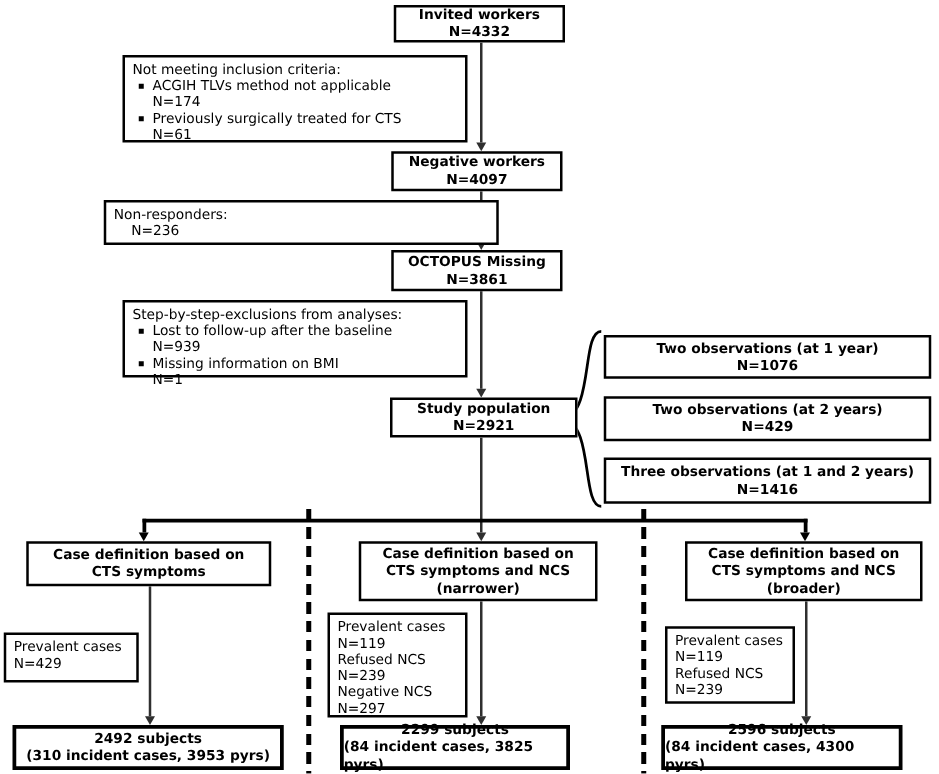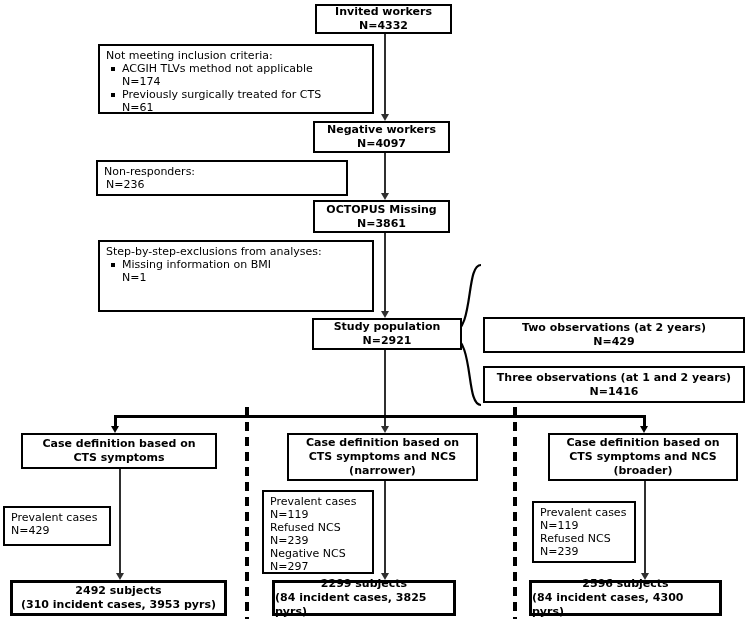--- a/index.html
+++ b/index.html
@@ -5,21 +5,21 @@
   html,body { margin:0; padding:0; background:#fff; }
   .stage { position:relative; width:751px; height:619px; background:#ffffff;
            font-family:"DejaVu Sans", sans-serif; font-size:11px; color:#000;
            overflow:hidden; }
   .box { position:absolute; border:2px solid #000; background:#fff; box-sizing:border-box; }
   .center { display:flex; flex-direction:column; align-items:center; justify-content:center;
             text-align:left; line-height:14px;font-weight:bold; }
   .list { padding:3px 6px; line-height:13px; }
   .bi { display:flex; }
   .sq { width:4px; height:4px; background:#000; margin:5px 7px 0 5px; flex:none; }
-  .ind { margin-left:2px; }
+  .ind { margin-left:14px; }
   .thick { border-width:3px; }
   .vline, .hline { position:absolute; background:#2f2f2f; }
   .blk { background:#000; }
   .arr { position:absolute; width:0; height:0;
          border-left:4px solid transparent; border-right:4px solid transparent;
          border-top:7px solid #2f2f2f; }
   .arrk { border-top-color:#000; }
   .dash { position:absolute; width:4px;
           background-image:repeating-linear-gradient(to bottom,#000 0 9px,transparent 9px 15px); }
   svg.brace { position:absolute; }
@@ -84,46 +84,57 @@
         <div>N=61</div>
       </div>
     </div>
   </div>
 
   <div class="box center" style="left:313px;top:121px;width:137px;height:32px">
     <div>Negative workers</div>
     <div>N=4097</div>
   </div>
 
-  <div class="box list" style="left:96px;top:160px;width:252px;height:36px">
+  <div class="box list" style="left:83px;top:160px;width:316px;height:36px">
     <div>Non-responders:</div>
     <div class="ind">N=236</div>
   </div>
 
   <div class="box center" style="left:313px;top:200px;width:137px;height:33px">
     <div>OCTOPUS Missing</div>
     <div>N=3861</div>
   </div>
 
-  <div class="box list" style="left:98px;top:240px;width:276px;height:72px">
+  <div class="box list" style="left:98px;top:240px;width:276px;height:62px">
     <div>Step-by-step-exclusions from analyses:</div>
+    <div class="bi">
+      <span class="sq"></span>
+      <div>
+        <div>Lost to follow-up after the baseline</div>
+        <div>N=939</div>
+      </div>
+    </div>
     <div class="bi">
       <span class="sq"></span>
       <div>
         <div>Missing information on BMI</div>
         <div>N=1</div>
       </div>
     </div>
   </div>
 
   <div class="box center" style="left:312px;top:318px;width:150px;height:32px">
     <div>Study population</div>
     <div>N=2921</div>
   </div>
 
+  <div class="box center" style="left:483px;top:268px;width:262px;height:35px">
+    <div>Two observations (at 1 year)</div>
+    <div>N=1076</div>
+  </div>
   <div class="box center" style="left:483px;top:317px;width:262px;height:36px">
     <div>Two observations (at 2 years)</div>
     <div>N=429</div>
   </div>
   <div class="box center" style="left:483px;top:366px;width:262px;height:37px">
     <div>Three observations (at 1 and 2 years)</div>
     <div>N=1416</div>
   </div>
 
   <div class="box center" style="left:21px;top:433px;width:196px;height:36px">

